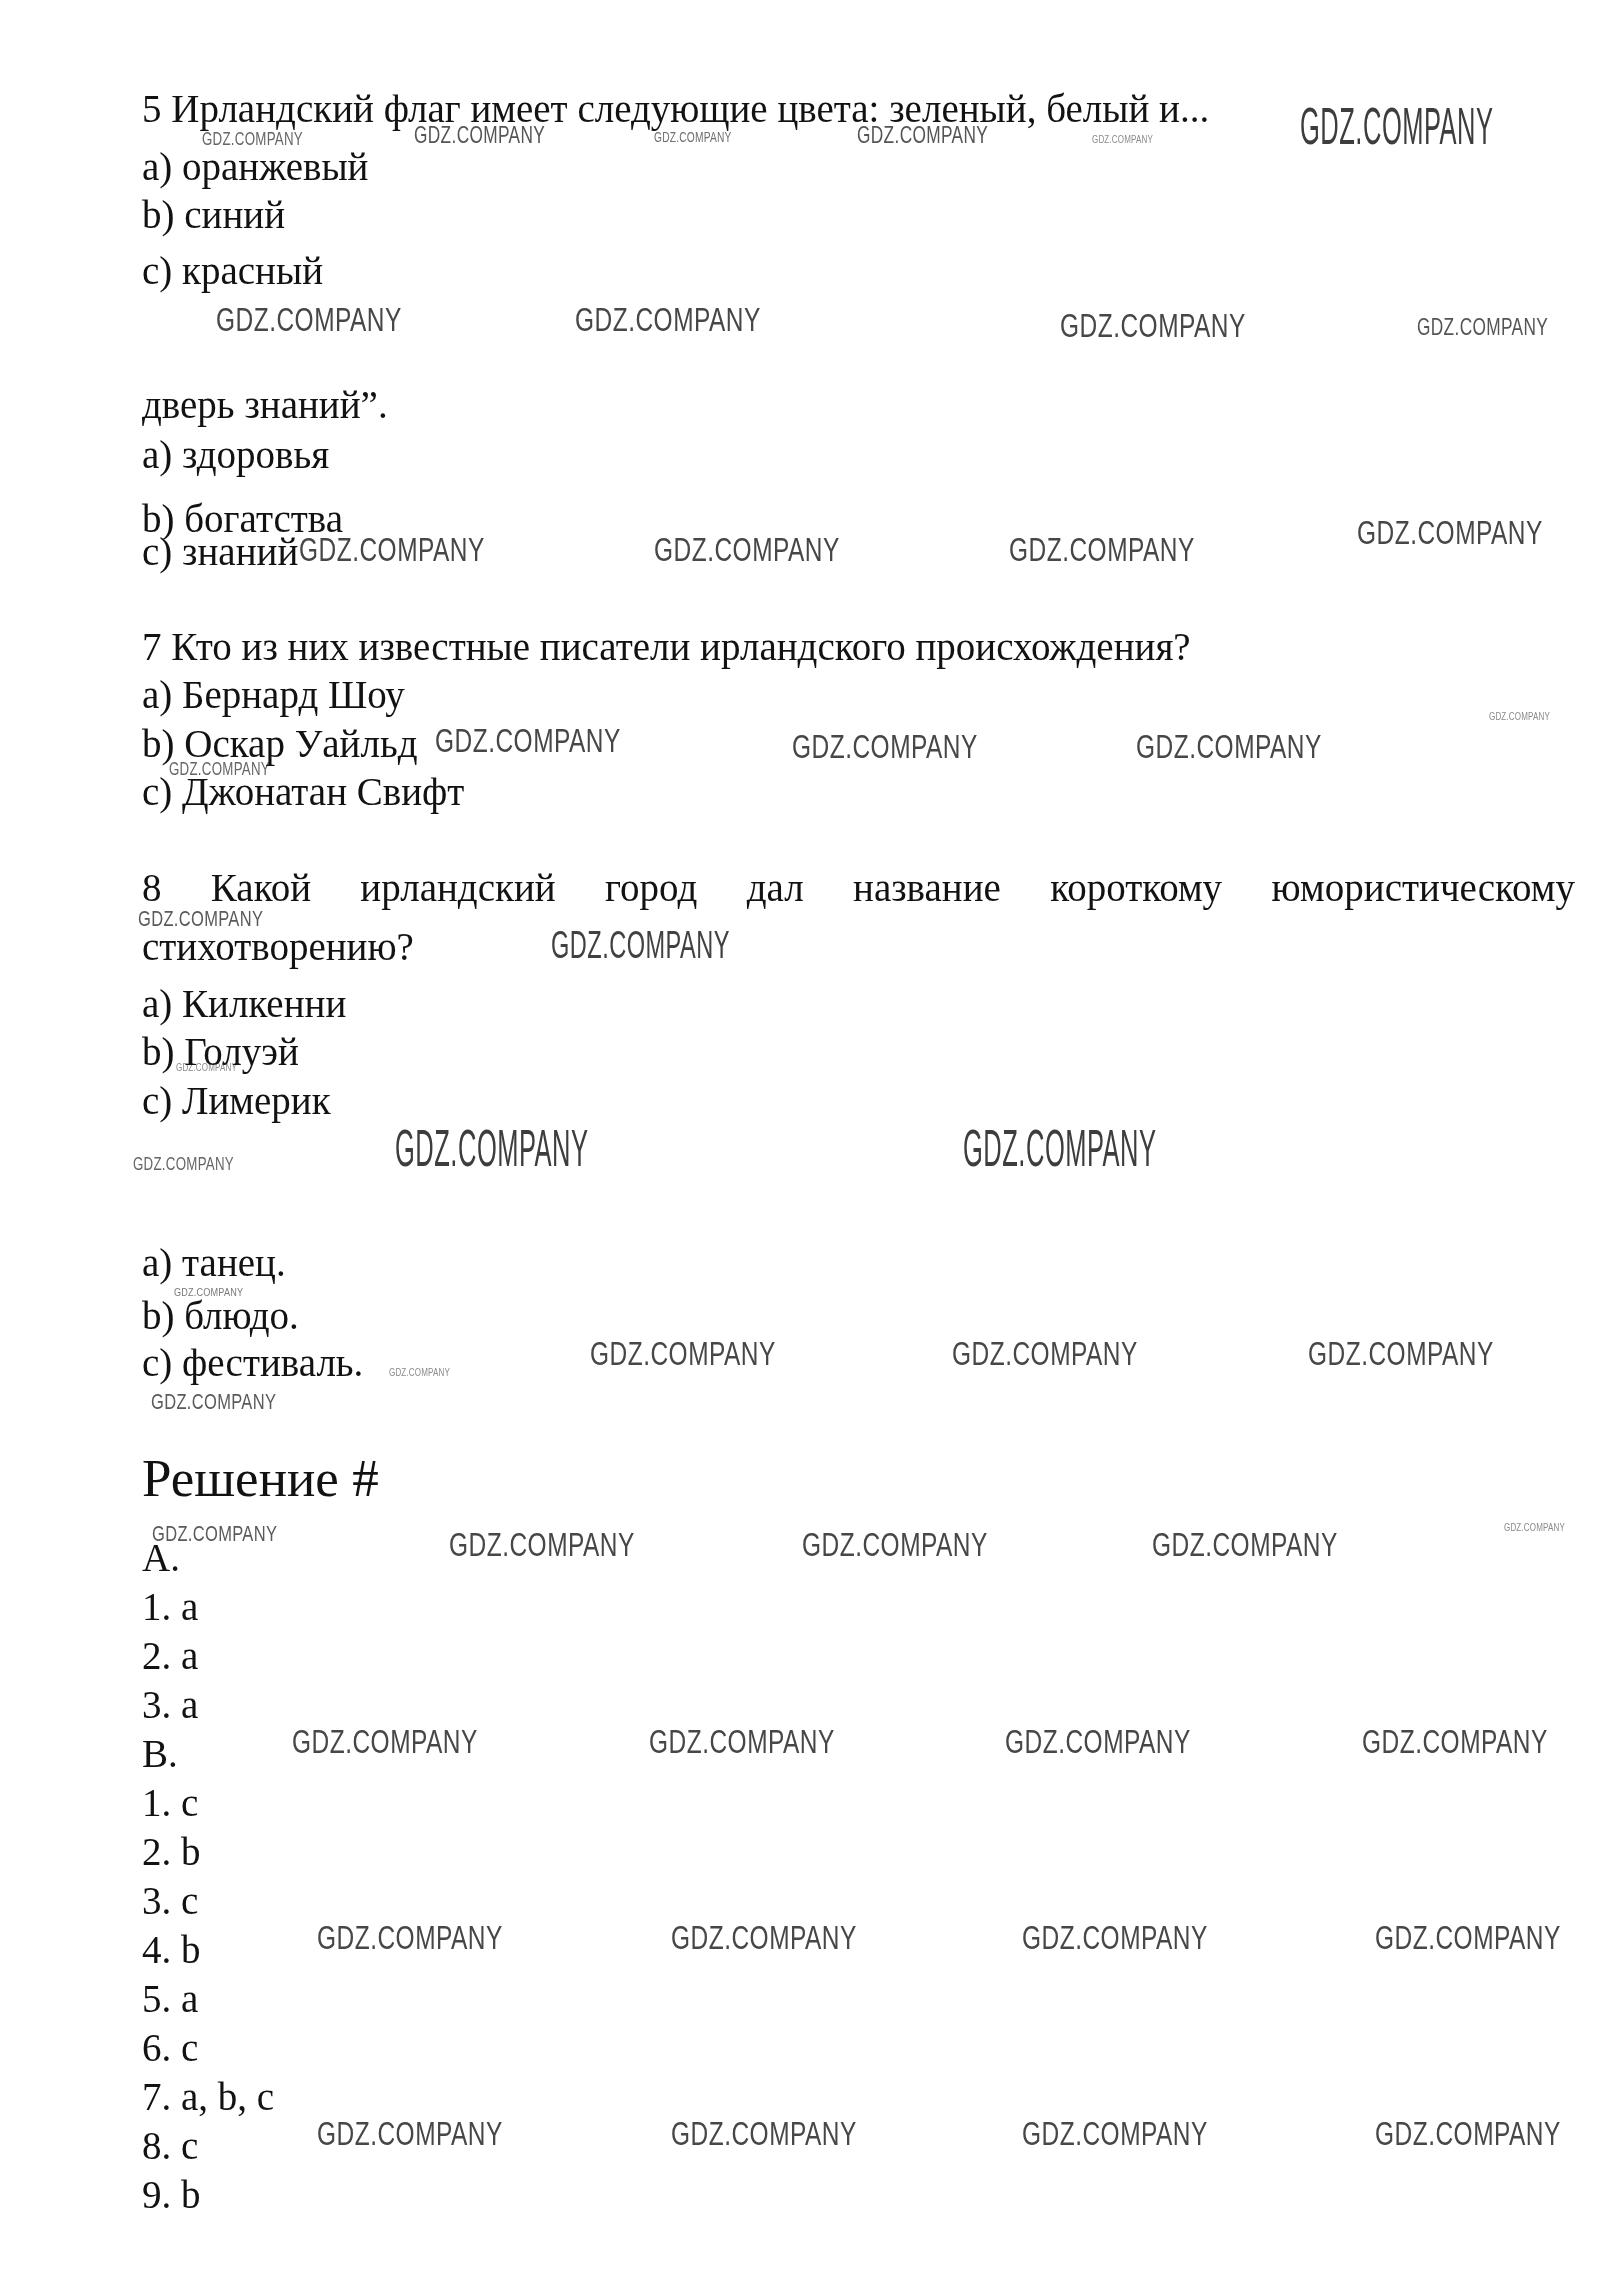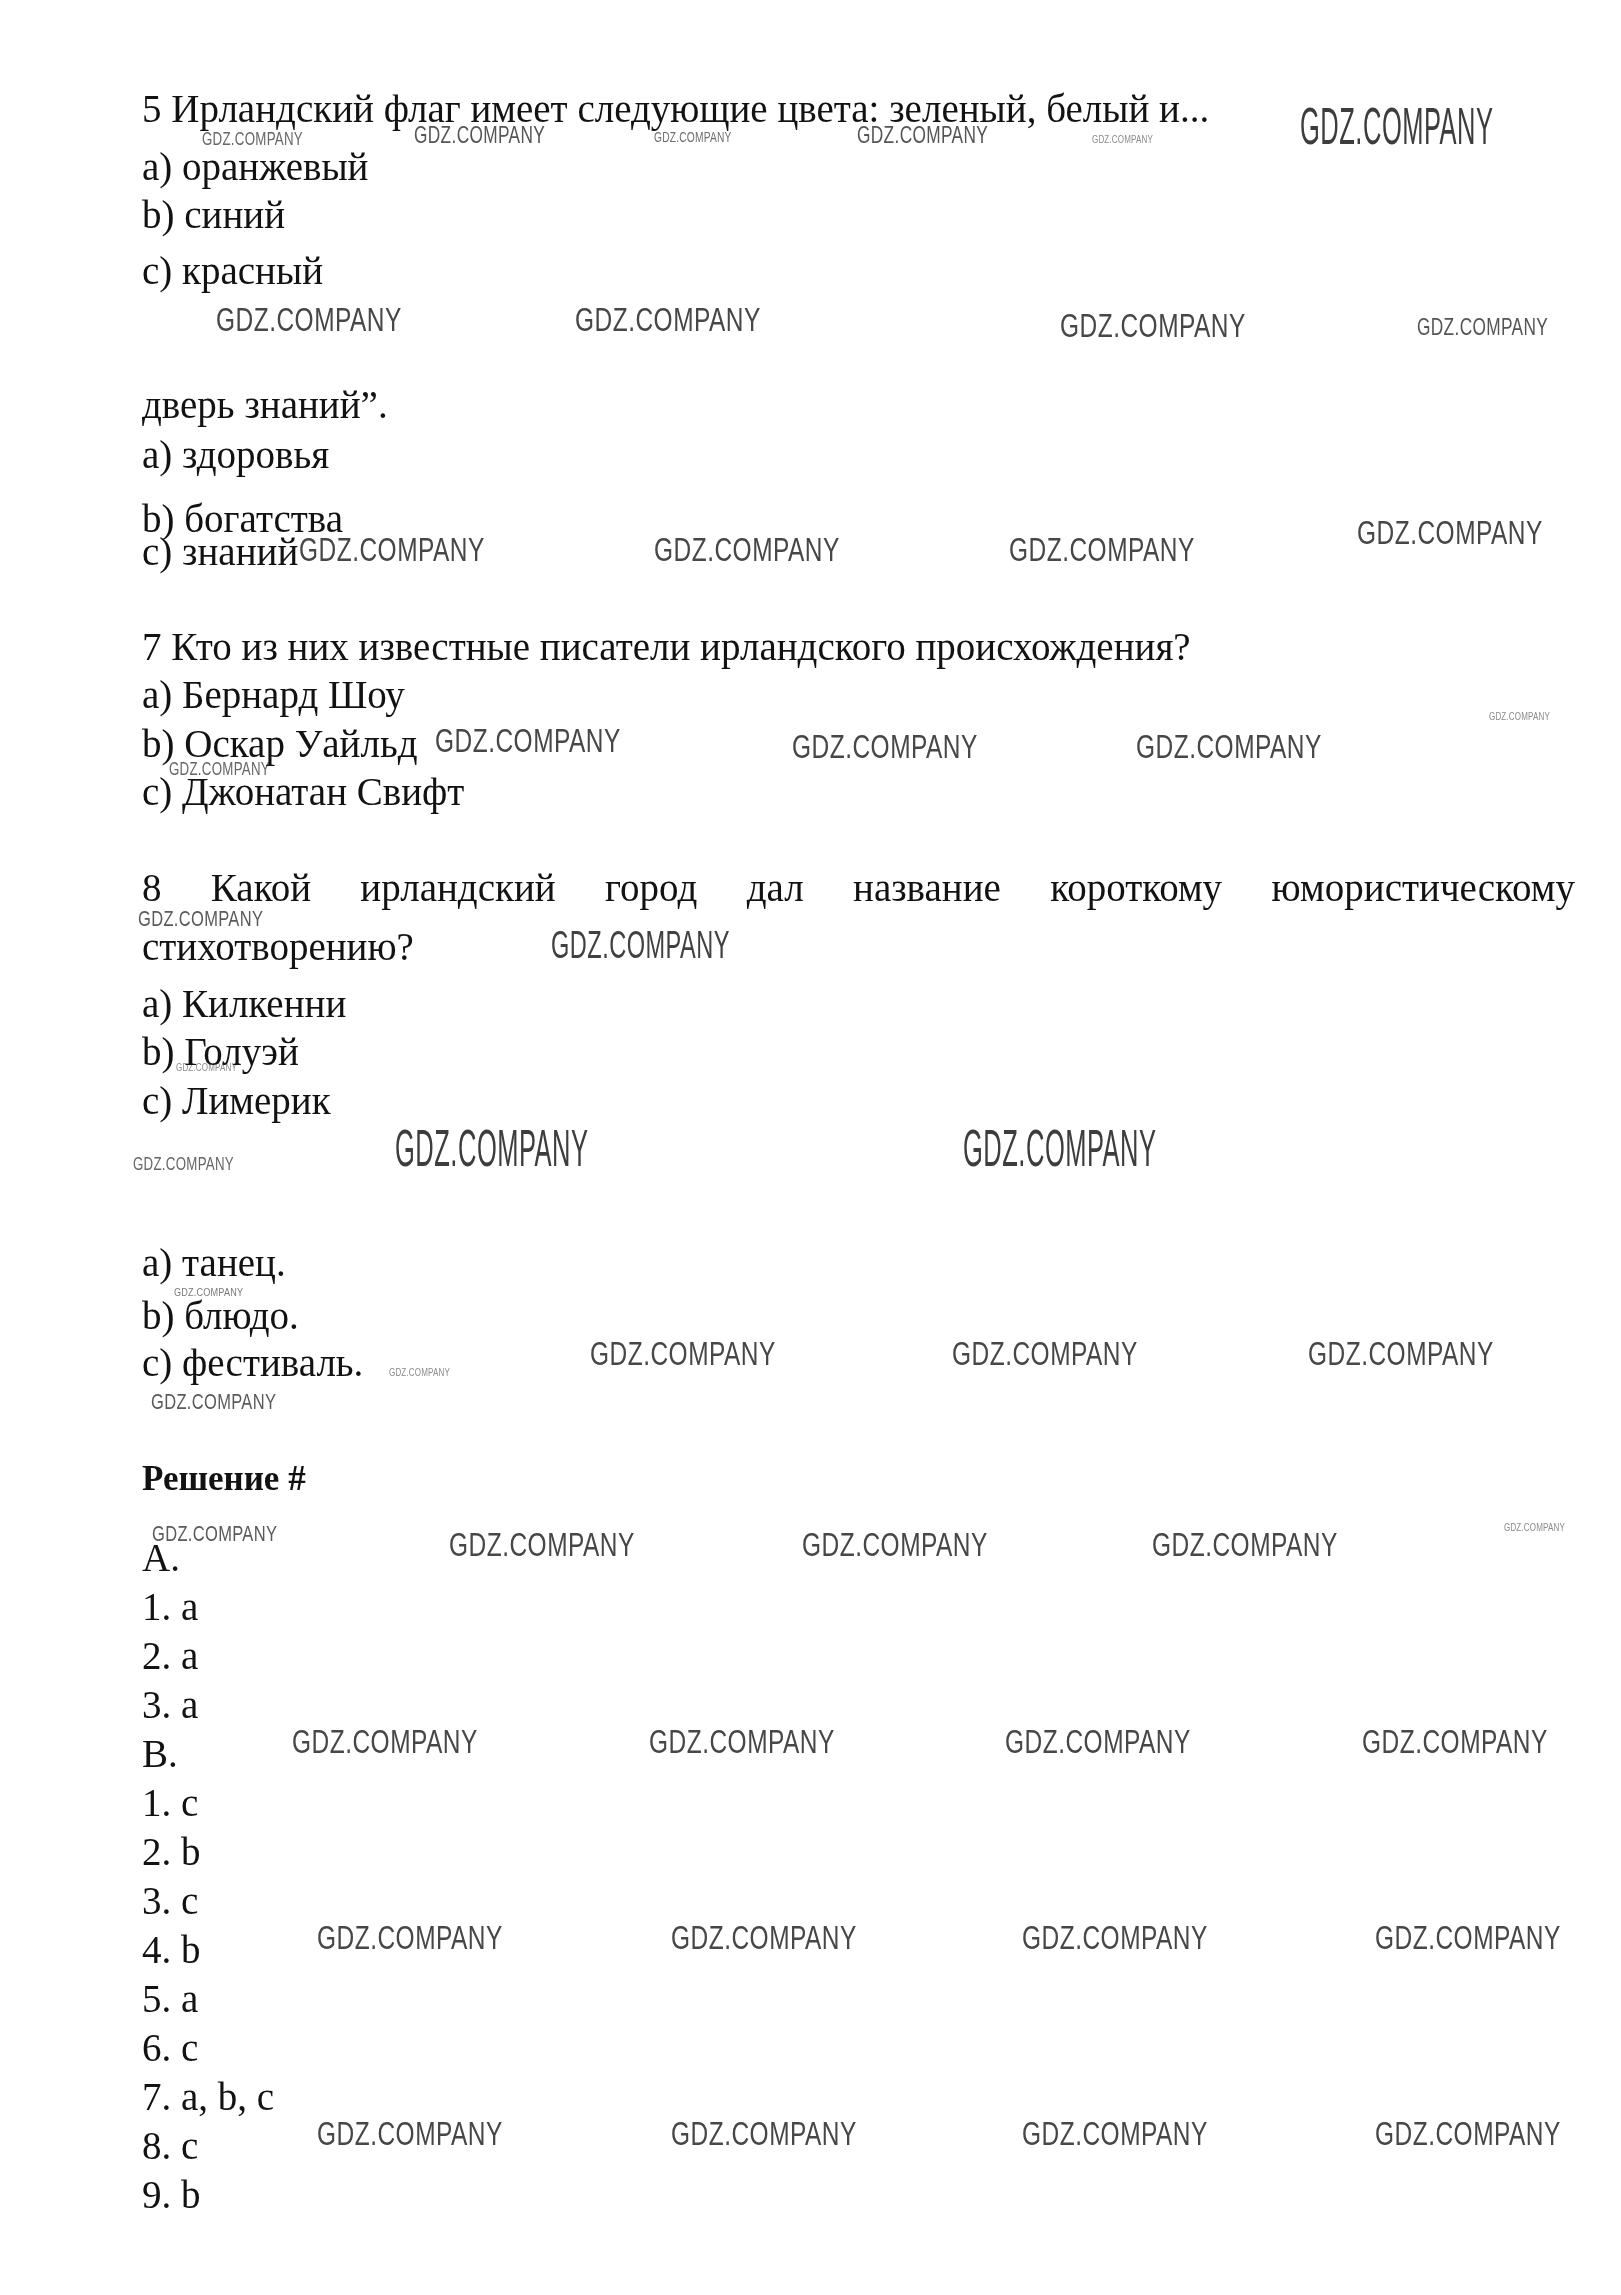--- a/index.html
+++ b/index.html
@@ -21,22 +21,22 @@
     z-index:2;
     margin-left:48px;
   }
   .t.j{
     width:1433px;
     white-space:normal;
     text-align:justify;
     text-align-last:justify;
   }
   .t.b{
-    font-weight:bold;
-    font-size:35px;
+    font-weight:normal;
+    font-size:53px;
   }
   
   #wm-layer{position:absolute;inset:0;z-index:1;margin-left:35px;}
   .wm{
     position:absolute;
     font-family:"Liberation Sans", sans-serif;
     color:#464646;
     white-space:nowrap;
     display:inline-block;
     transform-origin:left top;

